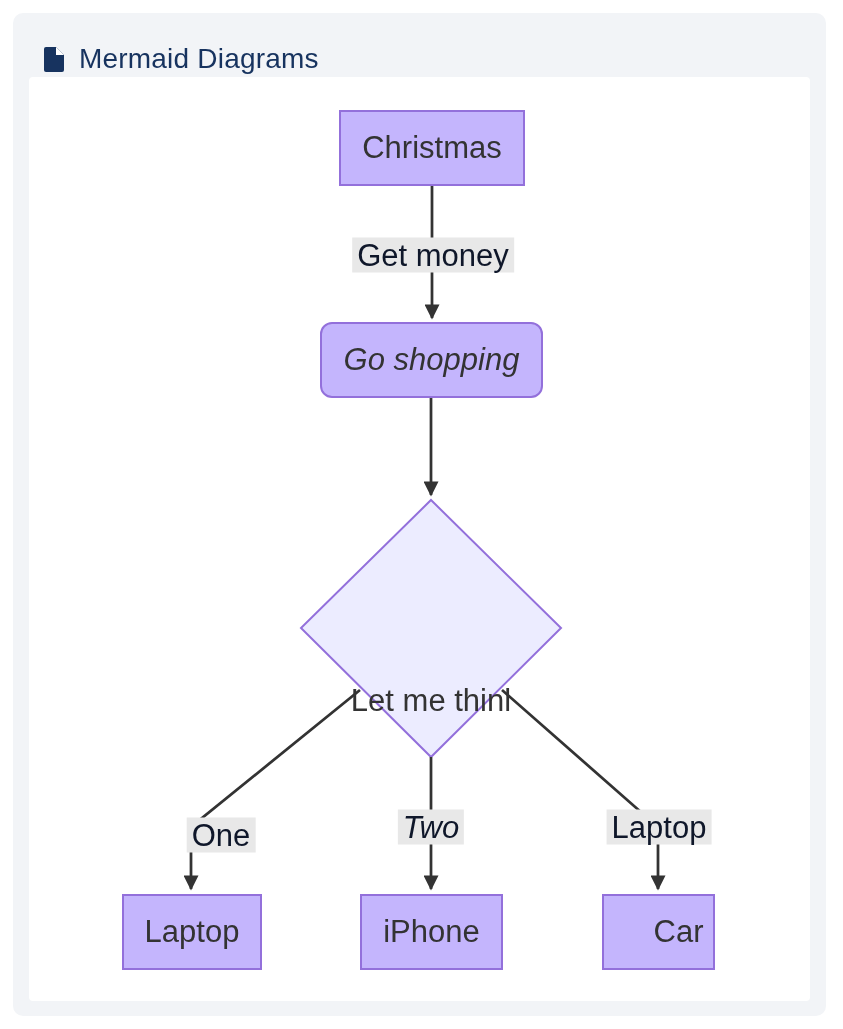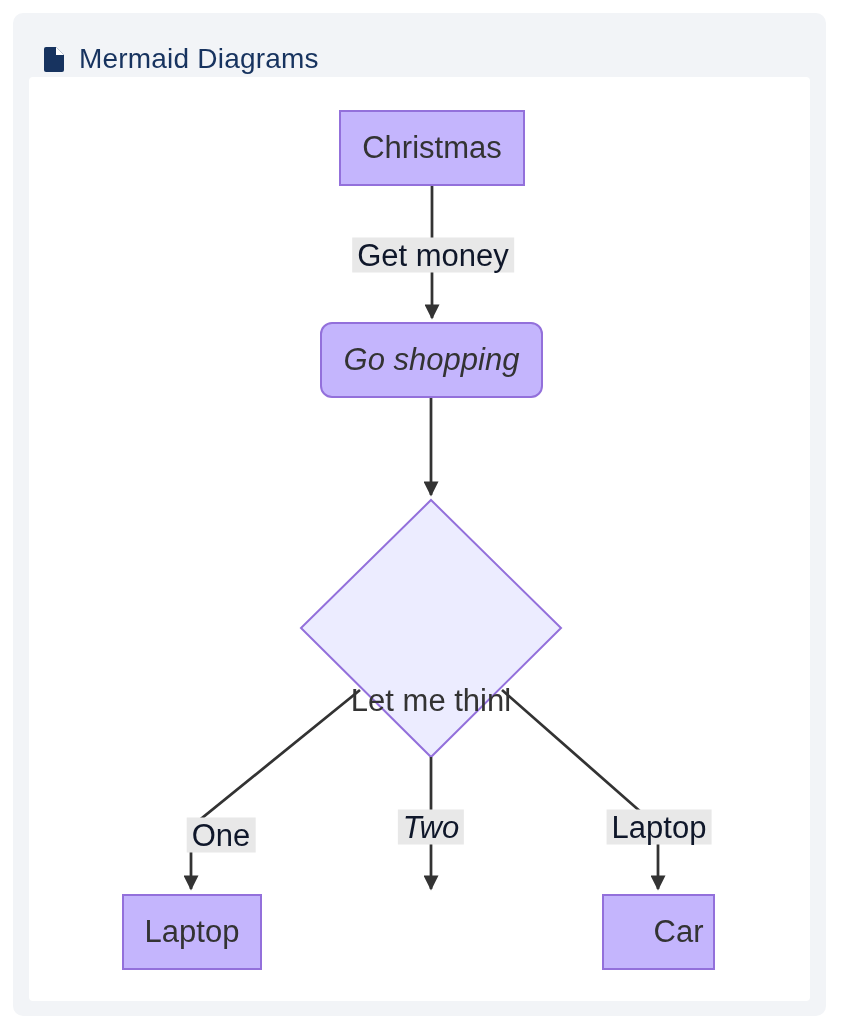--- a/index.html
+++ b/index.html
@@ -114,20 +114,23 @@
     <div class="node rounded" style="left:291px; top:245px; width:223px; height:76px;font-style:italic;">
       <span>Go shopping</span>
     </div>
 
     <div class="diamond-label" style="left:402px; top:576px;margin-top:48px;">Let me thinl</div>
 
     <div class="node" style="left:93px; top:817px; width:140px; height:76px;">
       <span>Laptop</span>
     </div>
 
+    <div class="node" style="left:331px; top:817px; width:143px; height:76px;">
+      <span>iPhone</span>
+    </div>
 
     <div class="node" style="left:573px; top:817px; width:113px; height:76px;padding-left:40px;">
       <span>Car</span>
     </div>
 
     <div class="edge-label" style="left:404px; top:178px;">Get money</div>
     <div class="edge-label" style="left:162px; top:758px;margin-left:30px;">One</div>
     <div class="edge-label" style="left:402px; top:750px;font-style:italic;">Two</div>
     <div class="edge-label" style="left:630px; top:750px;">Laptop</div>
 

